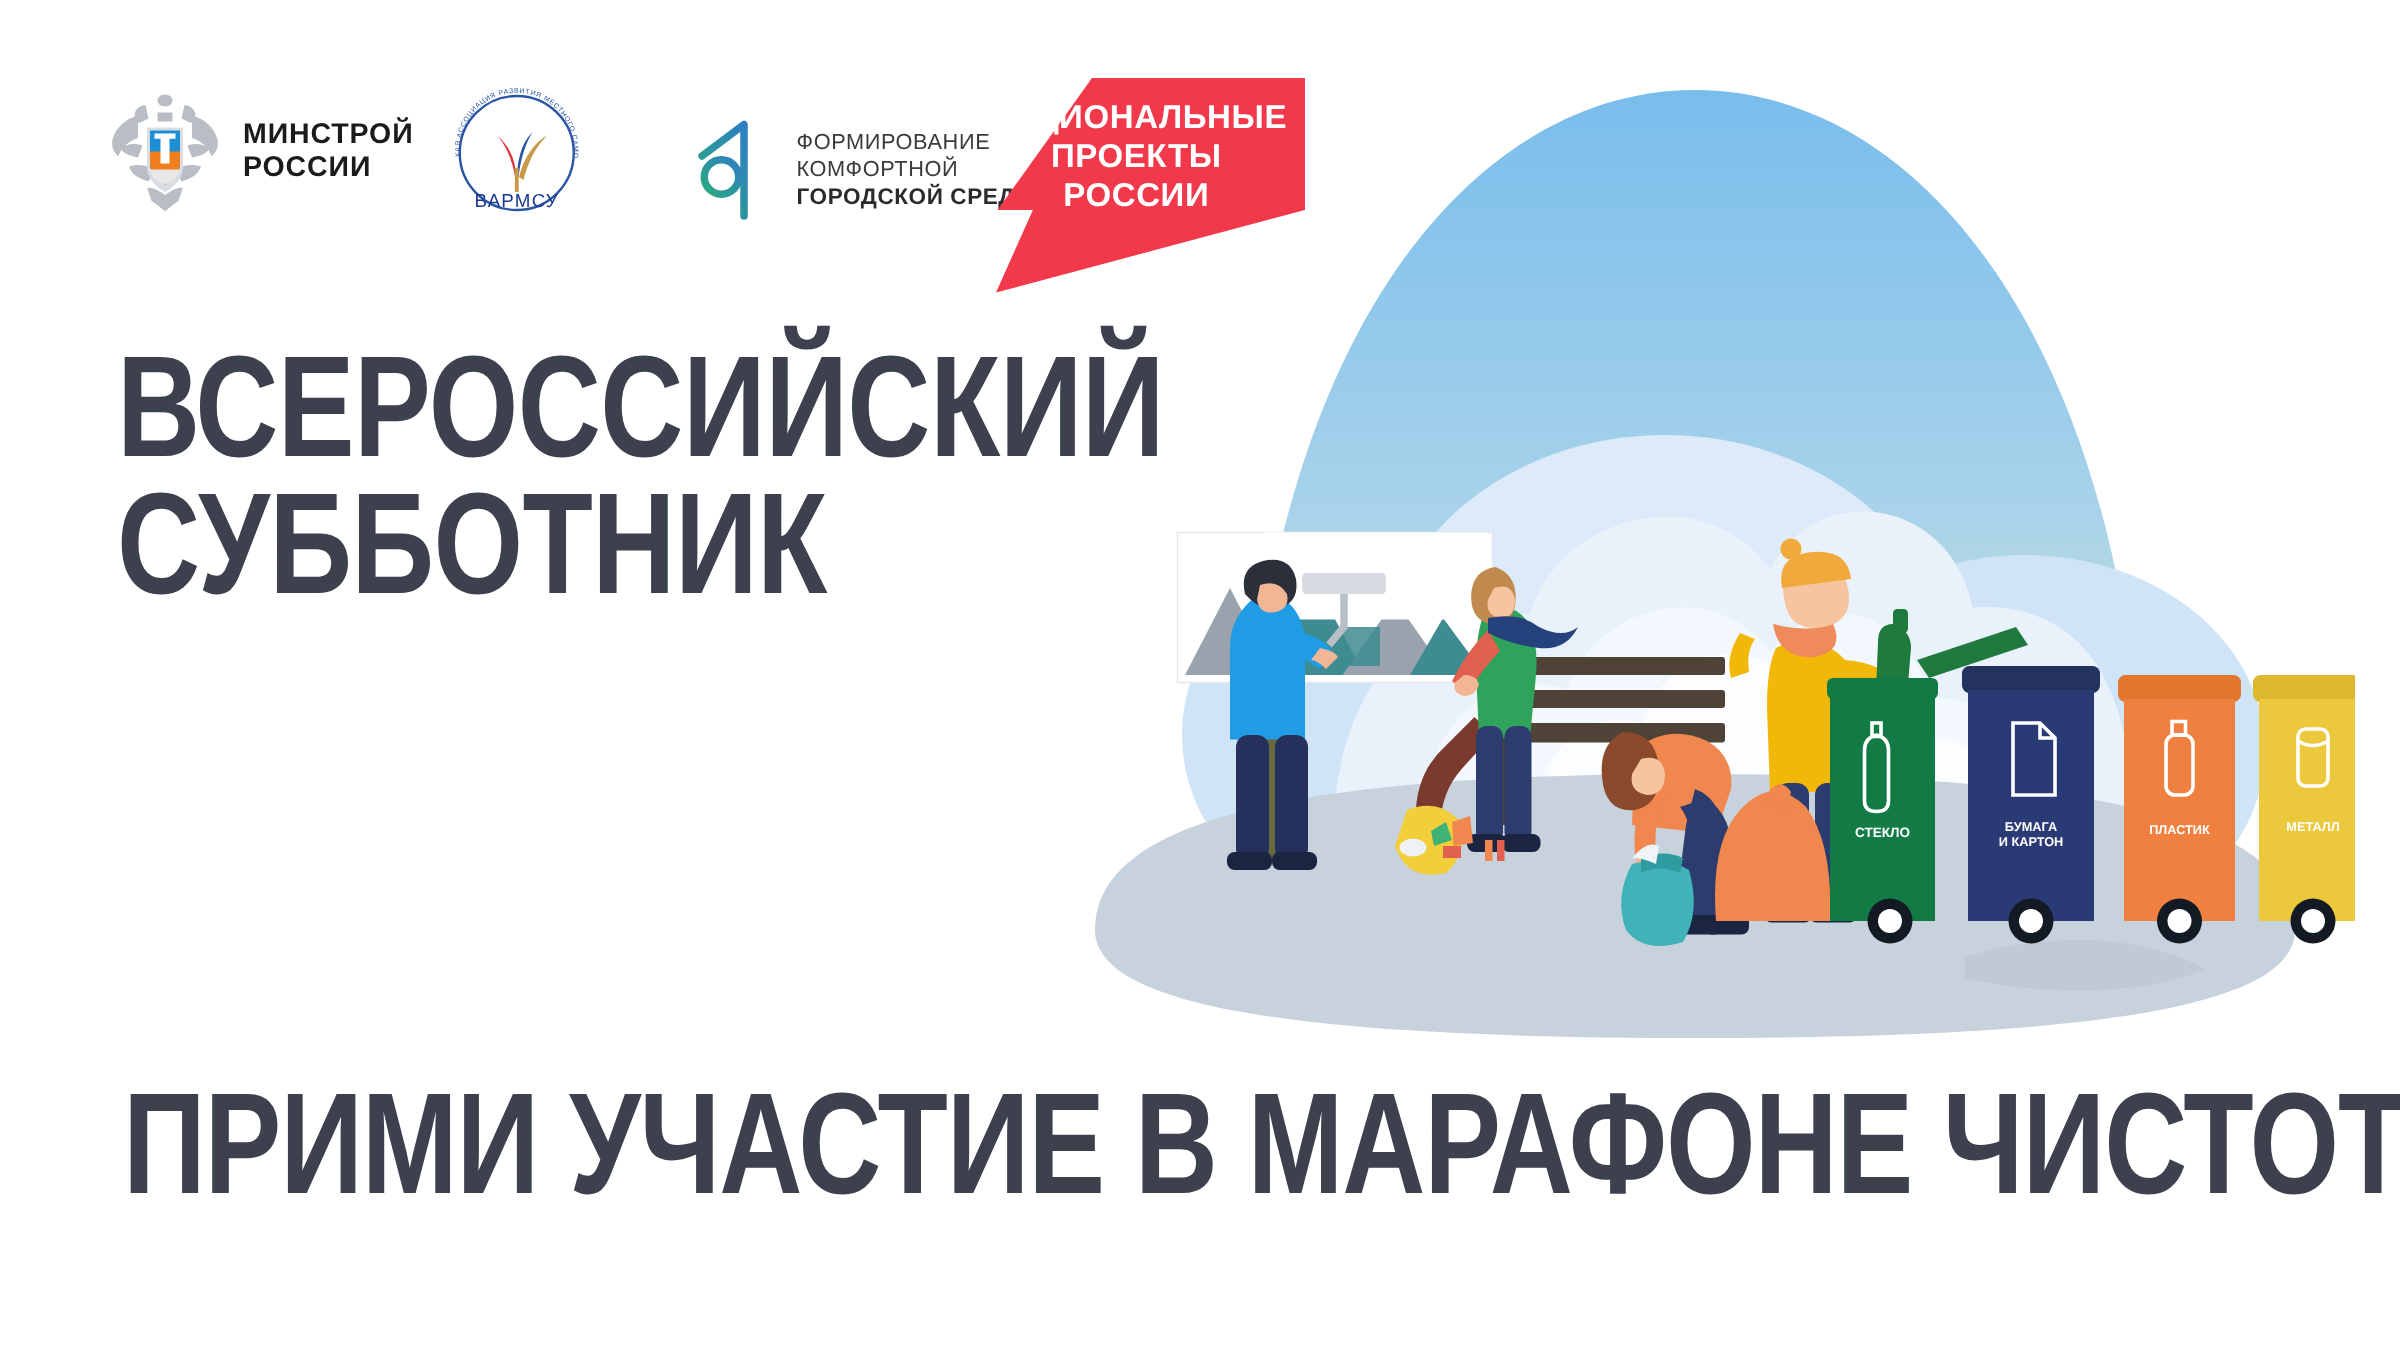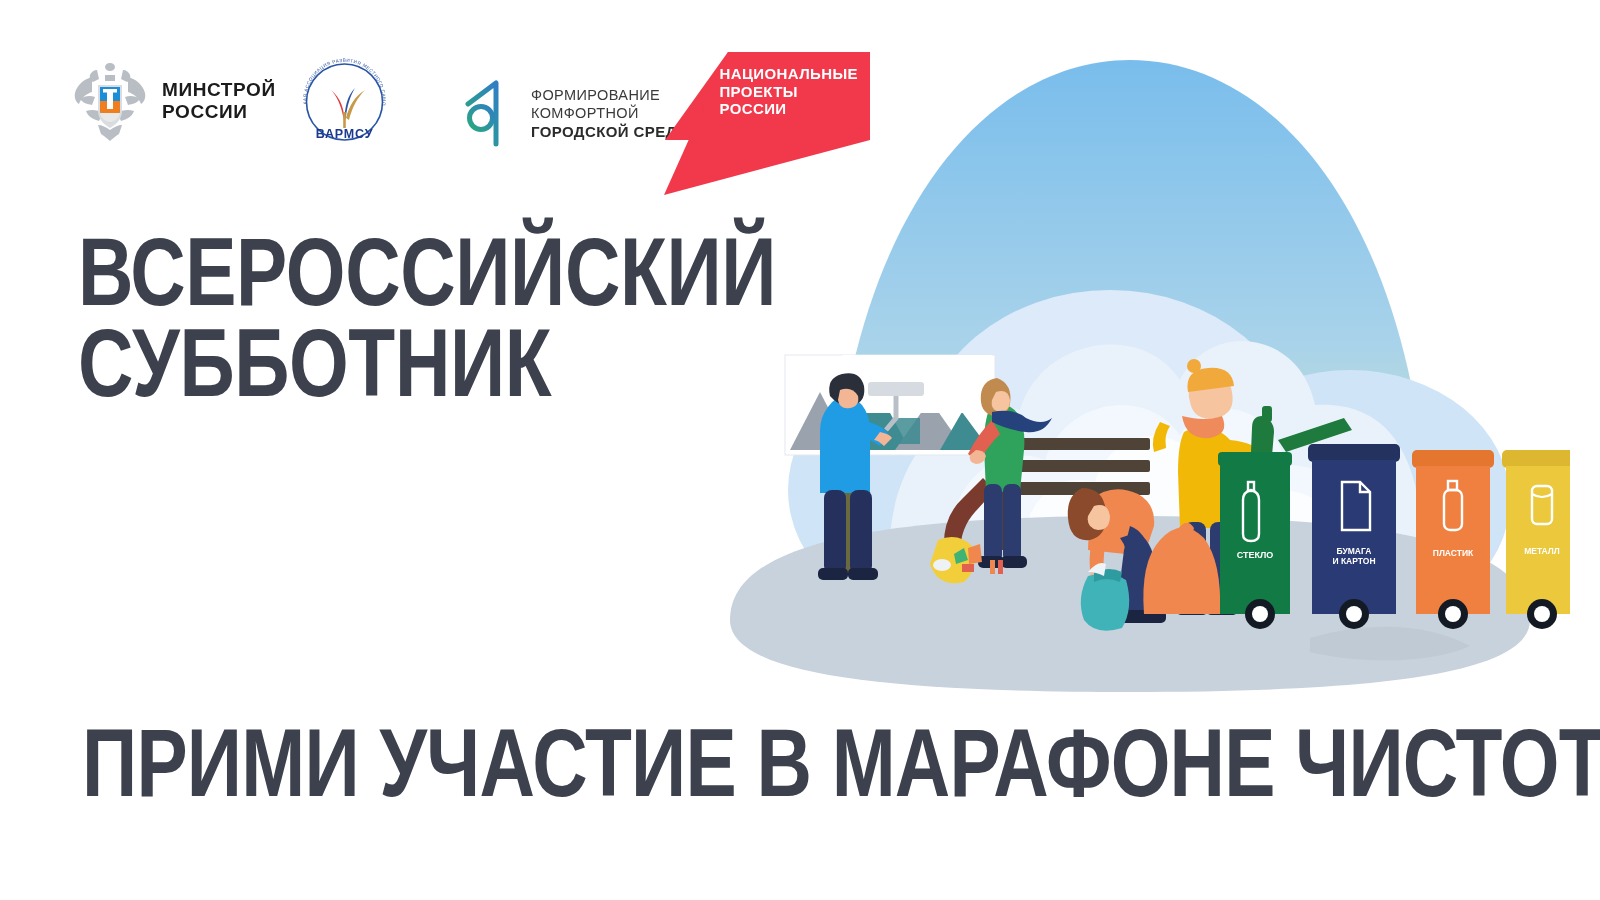--- a/index.html
+++ b/index.html
@@ -12,30 +12,30 @@
 
   
   .logobar{position:absolute;left:0;top:0;width:1600px;height:210px;}
 
   .logo-minstroy{position:absolute;left:72px;top:55px;display:flex;align-items:center;gap:14px;}
   .eagle{width:76px;height:92px;}
   .minstroy-text{font-weight:bold;font-size:19px;letter-spacing:.6px;color:#1b1b1b;line-height:1.18;}
 
   .logo-varmsu{position:absolute;left:297px;top:52px;width:95px;height:95px;}
   .varmsu-word{position:absolute;left:0;right:0;bottom:6px;text-align:center;
-    font-size:12.5px;font-weight:bold;color:#1b3a8f;letter-spacing:.8px;}
+    font-size:12.5px;font-weight:normal;color:#1b3a8f;letter-spacing:.8px;}
 
   .logo-fkgs{position:absolute;left:462px;top:78px;display:flex;align-items:center;gap:13px;}
   .fkgs-text{line-height:1.22;color:#3a3a3a;}
   .fkgs-text .l1,.fkgs-text .l2{font-size:14.5px;letter-spacing:.4px;}
   .fkgs-text .l3{font-size:15px;font-weight:bold;letter-spacing:.4px;color:#2b2b2b;}
 
   .logo-np{position:absolute;left:664px;top:52px;width:206px;height:145px;}
-  .np-text{position:absolute;right:12px;top:13px;text-align:left;color:#fff;
-    font-weight:bold;font-size:15px;line-height:1.18;letter-spacing:.4px;}
+  .np-text{position:absolute;right:12px;top:13px;text-align:center;color:#fff;
+    font-weight:bold;font-size:22px;line-height:1.18;letter-spacing:.4px;}
 
   
   .headline{position:absolute;left:78px;top:226px;}
   .headline .ln{
     color:#3c414d;font-weight:bold;font-size:96px;line-height:.95;
     letter-spacing:-0.5px;transform:scaleX(.80);transform-origin:left center;
     white-space:nowrap;
   }
   .dateline{position:absolute;left:78px;top:455px;}
   .dateline .ln{

